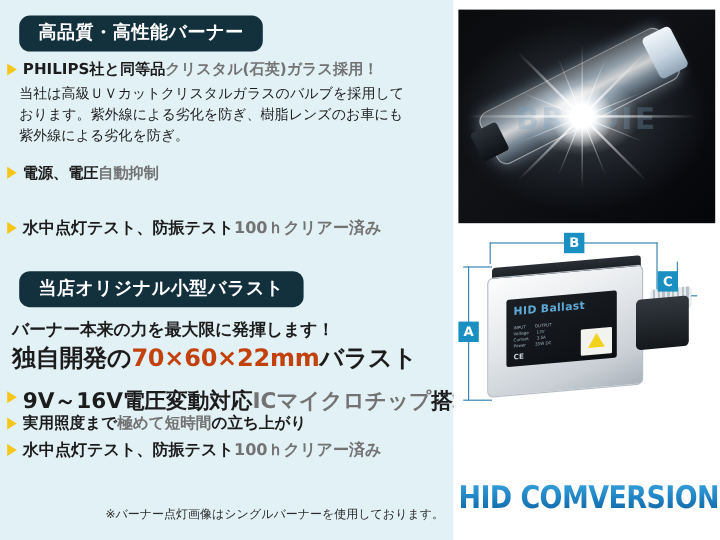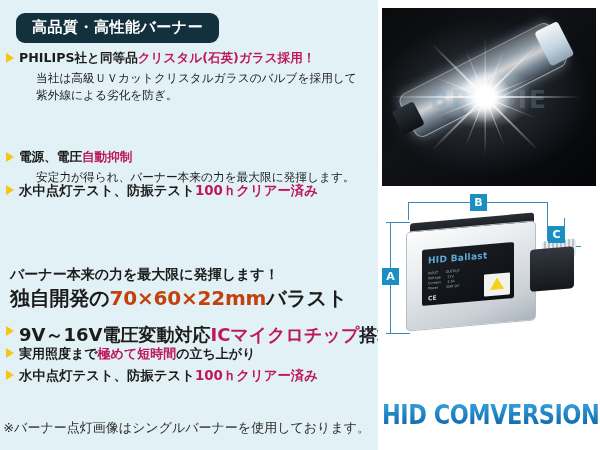--- a/index.html
+++ b/index.html
@@ -39,28 +39,28 @@
     line-height:1.32;
     white-space:nowrap;
   }
   .tri{
     position:absolute;left:6px;top:3px;
     width:0;height:0;
     border-left:8px solid #f5c518;
     border-top:5px solid transparent;
     border-bottom:5px solid transparent;
   }
-  .red{color:#be185d;}
+  .red{color:#737373;}
   .orange{color:#c2410c;}
 
   .body-text{
     font-size:11.7px;
     color:#1c1c1c;
     line-height:1.5;
-    padding-left:36px;
+    padding-left:16px;
     white-space:nowrap;
     font-weight:500;
   }
 
   .lead{
     font-size:14px;
     font-weight:bold;
     color:#1c1c1c;
     padding-left:10px;
     white-space:nowrap;
@@ -70,21 +70,21 @@
     font-weight:bold;
     color:#1c1c1c;
     padding-left:10px;
     white-space:nowrap;
     letter-spacing:-.2px;
   }
 
   .disclaimer{
     position:absolute;right:8px;bottom:12px;
     text-align:right;
-    font-size:13px;
+    font-size:10px;
     color:#2b2b2b;
     line-height:1.62;
     white-space:nowrap;
   }
 
   
   .right-panel{
     position:absolute;left:378px;top:0;width:222px;height:450px;
     background:#ffffff;
   }
@@ -240,38 +240,41 @@
     <div class="badge-wrap" style="position:absolute;left:0;top:13px;">
       <span class="badge">高品質・高性能バーナー</span>
     </div>
 
     <div style="position:absolute;left:0;top:50px;">
       <div class="bullet-row">
         <span class="tri"></span>
         <span>PHILIPS社と同等品</span><span class="red">クリスタル(石英)ガラス採用！</span>
       </div>
       <div class="body-text" style="margin-top:3px;">当社は高級ＵＶカットクリスタルガラスのバルブを採用して</div>
+      <div class="body-text">おります。紫外線による劣化を防ぎ、樹脂レンズのお車にも</div>
       <div class="body-text">紫外線による劣化を防ぎ。</div>
     </div>
 
-    <div style="position:absolute;left:0;top:149px;">
+    <div style="position:absolute;left:0;top:136px;">
       <div class="bullet-row">
         <span class="tri"></span>
         <span>電源、電圧</span><span class="red">自動抑制</span>
       </div>
-      <div class="body-text" style="margin-top:3px;">安定力が得られ、バーナー本来の力を最大限に発揮します。</div>
     </div>
 
     <div style="position:absolute;left:0;top:182px;">
       <div class="bullet-row" style="font-size:13.4px;">
         <span class="tri"></span>
         <span>水中点灯テスト、防振テスト</span><span class="red">100ｈクリアー済み</span>
       </div>
     </div>
 
+    <div class="badge-wrap" style="position:absolute;left:0;top:226px;">
+      <span class="badge">当店オリジナル小型バラスト</span>
+    </div>
 
     <div class="lead" style="position:absolute;left:0;top:266px;">バーナー本来の力を最大限に発揮します！</div>
 
     <div class="lead2" style="position:absolute;left:0;top:285px;">
       <span>独自開発の</span><span class="orange">70×60×22mm</span><span>バラスト</span>
     </div>
 
     <div style="position:absolute;left:0;top:323px;">
       <div class="bullet-row" style="font-size:18px;">
         <span class="tri"></span>

